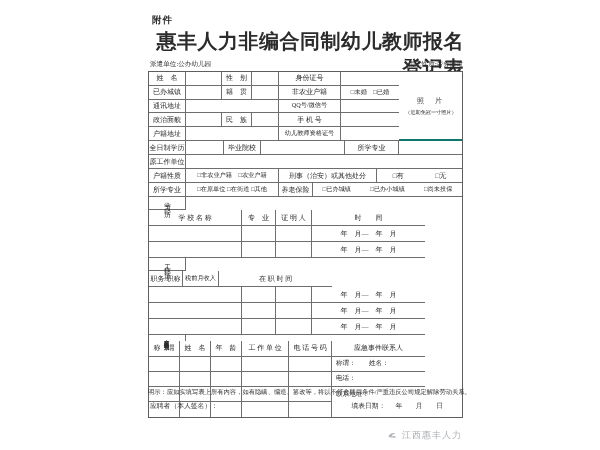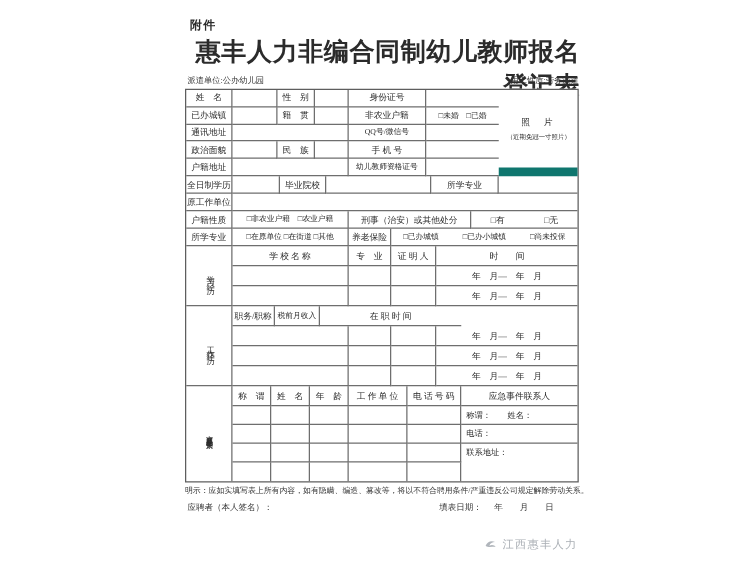--- a/index.html
+++ b/index.html
@@ -10,25 +10,25 @@
   .subheader{position:absolute;left:150px;top:60px;width:313px;display:flex;justify-content:space-between;font-size:6.6px;color:#333;}
   .ftable{position:absolute;left:148px;top:71px;width:313px;border:1px solid #5e5e5e;box-sizing:content-box;background:#fff;}
   .t-row{display:flex;}
   .c{box-sizing:border-box;border-right:1px solid #6e6e6e;border-bottom:1px solid #6e6e6e;display:flex;align-items:center;justify-content:center;font-size:7px;color:#2b2b2b;overflow:hidden;white-space:nowrap;}
   .c.lastcol{border-right:none;}
   .c.nb{border-bottom:none;}
   .fs6{font-size:6.2px;}
   .secA{display:flex;height:69px;}
   .leftgroup{width:250px;}
   .leftgroup .t-row{height:13.8px;}
-  .photo-cell{width:63px;height:69px;box-sizing:border-box;border-bottom:7px solid #0f766e;display:flex;flex-direction:column;align-items:center;justify-content:center;gap:3px;}
+  .photo-cell{width:63px;height:69px;box-sizing:border-box;border-bottom:2px solid #0f766e;display:flex;flex-direction:column;align-items:center;justify-content:center;gap:3px;}
   .photo-cell .p1{font-size:7px;letter-spacing:2px;}
   .photo-cell .p2{font-size:5.4px;transform:scale(0.95);}
   .r14{height:14px;}
-  .vsec{display:flex;}
+  .vsec{display:flex;flex-direction:column;}
   .vlabel{width:37px;box-sizing:border-box;border-right:1px solid #6e6e6e;border-bottom:1px solid #6e6e6e;display:flex;align-items:center;justify-content:center;writing-mode:vertical-lr;text-orientation:upright;font-size:6.6px;letter-spacing:3px;}
   .vlabel.small{font-size:5.6px;letter-spacing:0.5px;}
   .vlabel.nb{border-bottom:none;}
   .vbody{width:276px;}
   .vbody .t-row{height:16px;}
   .fam-left .t-row{height:15px;}
   .fam-right{width:93px;box-sizing:border-box;display:flex;flex-direction:column;font-size:6.6px;}
   .fam-right .er{box-sizing:border-box;border-bottom:1px solid #6e6e6e;display:flex;align-items:center;padding-left:4px;}
   .fam-right .er.nb{border-bottom:none;align-items:flex-start;padding-top:3px;}
   .spread{justify-content:space-around;}

